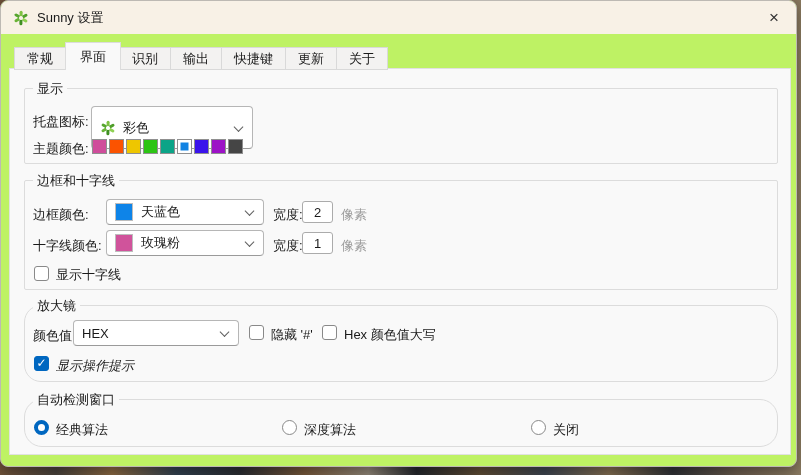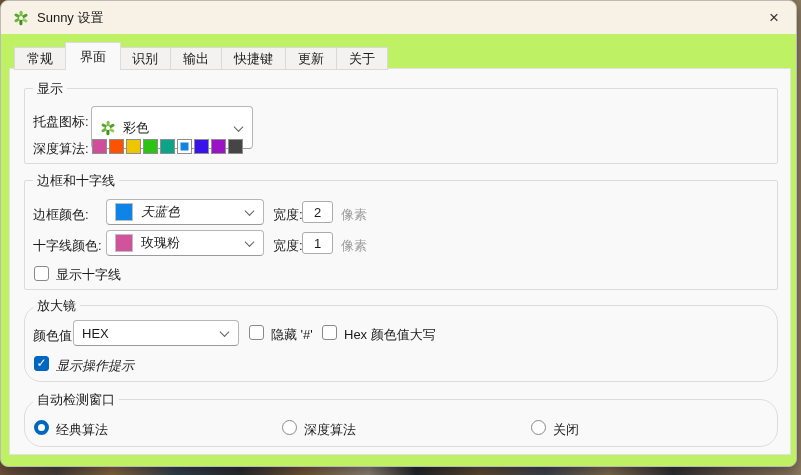--- a/index.html
+++ b/index.html
@@ -152,39 +152,39 @@
               </g>
             <g transform="rotate(300 8 8)">
                 <rect x="6.6" y="0.8" width="3" height="6" rx="1.5" fill="#57a62f"></rect>
               </g>
             <circle cx="8" cy="8" r="2.1" fill="#ffffff"></circle>
           </g>
         </svg>
         <span>彩色</span>
         <i class="chev"></i>
       </div>
-      <span class="lbl" style="left:8px; top:51px;">深度算法:</span>
+      <span class="lbl" style="left:8px; top:51px;">主题颜色:</span>
       <div class="swrow" style="left:67px; top:50px;">
         <div class="swatch" style="background-color: rgb(207, 77, 155);"></div>
         <div class="swatch" style="background-color: rgb(251, 83, 0);"></div>
         <div class="swatch" style="background-color: rgb(238, 198, 0);"></div>
         <div class="swatch" style="background-color: rgb(44, 196, 20);"></div>
         <div class="swatch" style="background-color: rgb(11, 164, 135);"></div>
         <div class="swatch sel" style="background-color: rgb(17, 131, 227);"></div>
         <div class="swatch" style="background-color: rgb(58, 19, 235);"></div>
         <div class="swatch" style="background-color: rgb(156, 18, 198);"></div>
         <div class="swatch" style="background-color: rgb(69, 69, 69);"></div>
       </div>
     </div>
 
     <div class="group" style="top:111px; height:110px;">
       <span class="legend">边框和十字线</span>
 
       <span class="lbl" style="left:8px; top:25px;">边框颜色:</span>
-      <div class="combo" style="left:81px; top:18px; width:158px; height:26px;font-style:italic;">
+      <div class="combo" style="left:81px; top:18px; width:158px; height:26px;">
         <div class="cswatch" style="background-color: rgb(14, 132, 232);"></div>
         <span>天蓝色</span>
         <i class="chev"></i>
       </div>
       <span class="lbl" style="left:248px; top:25px;">宽度:</span>
       <input class="numbox" style="left: 277px; top: 20px;" value="2">
       <span class="lbl gray" style="left:316px; top:25px;">像素</span>
 
       <span class="lbl" style="left:8px; top:56px;">十字线颜色:</span>
       <div class="combo" style="left:81px; top:49px; width:158px; height:26px;">

